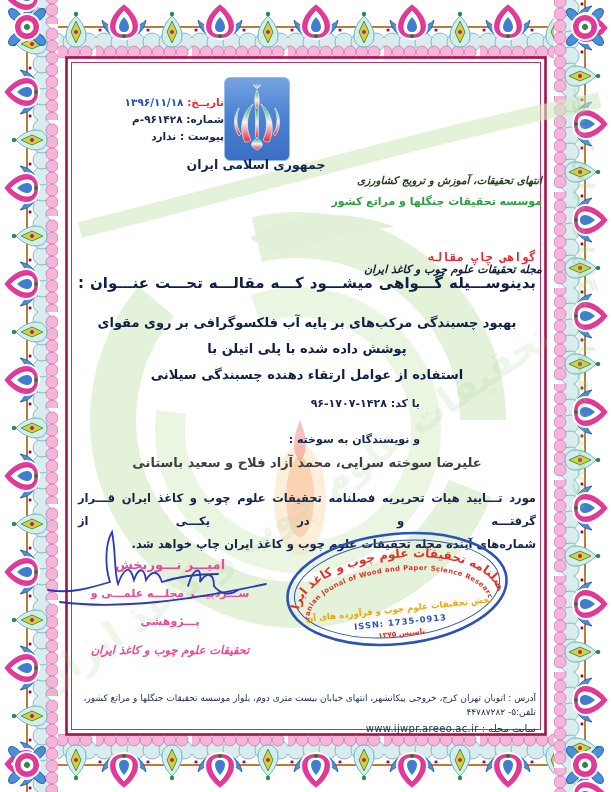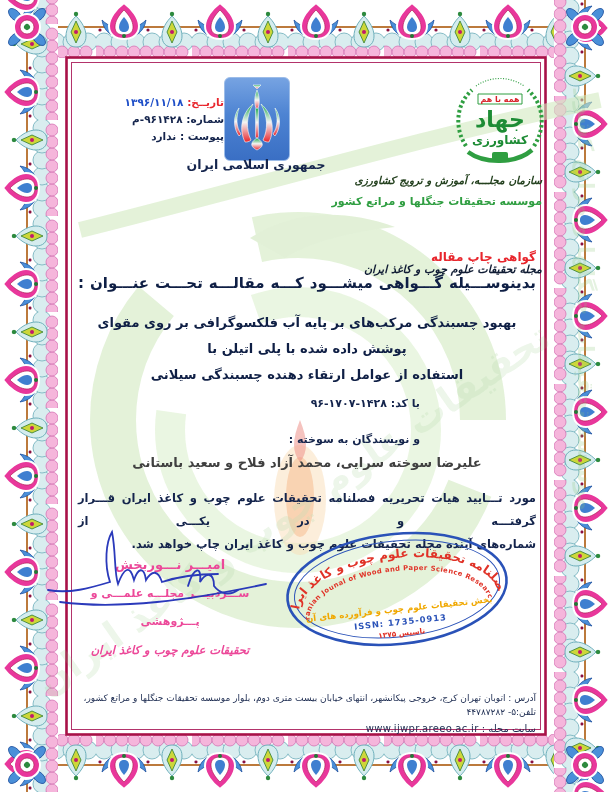--- a/index.html
+++ b/index.html
@@ -21,21 +21,21 @@
   .emblem-box{left:224px;top:77px;width:64px;height:82px;border-radius:6px;
     background:linear-gradient(180deg,#76a3e2 0%,#4d83d2 45%,#3a6fc4 100%);
     border:1px solid #9cbce8;display:flex;align-items:center;justify-content:center;}
   .country{left:168px;top:157px;width:176px;text-align:center;font-size:12.5px;font-weight:bold;color:#15254d;}
   .jihad{left:452px;top:72px;width:96px;height:102px;}
   .org-lines{right:70px;top:170px;width:300px;text-align:right;line-height:21px;}
   .org-l1{font-size:10.5px;font-style:italic;font-weight:bold;color:#24411f;}
   .org-l2{font-size:11px;font-weight:bold;color:#2f9e41;}
   .org-l3{font-size:11px;font-weight:bold;font-style:italic;color:#101c34;margin-top:47px;}
 
-  .cert-title{right:76px;top:250px;font-size:12px;font-weight:bold;color:#e8262d;}
+  .cert-title{right:76px;top:250px;font-size:12px;font-weight:bold;color:#e8262d;font-family:Liberation Mono, monospace;}
   .intro{left:78px;top:274px;width:458px;font-size:15px;font-weight:bold;color:#0f1f45;
     text-align:justify;text-align-last:justify;}
   .article-title{left:78px;top:310px;width:458px;font-size:13px;font-weight:bold;color:#0f1f45;
     text-align:center;line-height:26px;}
   .code-line{right:192px;top:397px;font-size:11px;font-weight:bold;color:#14244c;}
   .authors-label{right:192px;top:433px;font-size:11px;font-weight:bold;color:#14244c;}
   .authors{left:78px;top:455px;width:458px;text-align:center;font-size:13px;font-weight:bold;color:#404040;}
   .approval{left:78px;top:487px;width:458px;font-size:11.5px;font-weight:bold;color:#14244c;line-height:23px;}
   .approval .l1{text-align:justify;text-align-last:justify;}
   .approval .l2{text-align:right;}
@@ -172,36 +172,23 @@
         <path d="M14,58 C 8,46 10,30 22,20 C 15,32 15,46 20,56 C 18,58 16,58 14,58 Z"></path>
         <path d="M38,58 C 44,46 42,30 30,20 C 37,32 37,46 32,56 C 34,58 36,58 38,58 Z"></path>
         <path d="M8,52 C 2,44 2,32 8,24 C 5,33 5,43 10,50 Z"></path>
         <path d="M44,52 C 50,44 50,32 44,24 C 47,33 47,43 42,50 Z"></path>
         <path d="M26,54 C 20,58 18,62 26,66 C 34,62 32,58 26,54 Z"></path>
       </g>
     </svg>
   </div>
   <div class="abs country">جمهوری اسلامی ایران</div>
 
-  <div class="abs jihad">
-    <svg width="96" height="102" viewBox="0 0 96 102" aria-hidden="true">
-      <path d="M14,74 C 2,56 4,32 20,18" fill="none" stroke="#2f9e41" stroke-width="4" stroke-dasharray="2.5 2.5"></path>
-      <path d="M82,74 C 94,56 92,32 76,18" fill="none" stroke="#2f9e41" stroke-width="4" stroke-dasharray="2.5 2.5"></path>
-      <path d="M24,14 C 38,4 58,4 72,14" fill="none" stroke="#2f9e41" stroke-width="1.2" stroke-dasharray="1 1.6"></path>
-      <path d="M16,80 C 32,92 64,92 80,78" fill="none" stroke="#2f9e41" stroke-width="4.5"></path>
-      <rect x="40" y="80" width="16" height="8" rx="2" fill="#2f9e41"></rect>
-      <path d="M26,22 h44 v10 h-44 Z" fill="#ffffff" stroke="#2f9e41" stroke-width="1"></path>
-      <text x="48" y="30" text-anchor="middle" font-size="8" font-weight="bold" fill="#d8232a">همه با هم</text>
-      <text x="48" y="55" text-anchor="middle" font-size="22" font-weight="bold" fill="#1d8c35">جهاد</text>
-      <text x="48" y="72" text-anchor="middle" font-size="12" font-weight="bold" fill="#1d8c35">کشاورزی</text>
-    </svg>
-  </div>
 
   <div class="abs org-lines">
-    <div class="org-l1">سازمان مجلـــه، آموزش و ترویج کشاورزی</div>
+    <div class="org-l1">انتهای تحقیقات، آموزش و ترویج کشاورزی</div>
     <div class="org-l2">موسسه تحقیقات جنگلها و مراتع کشور</div>
     <div class="org-l3">مجله تحقیقات علوم چوب و کاغذ ایران</div>
   </div>
 
   <div class="abs cert-title">گواهی چاپ مقاله</div>
   <div class="abs intro">بدینوســـیله گـــواهی میشـــود کـــه مقالـــه تحـــت عنـــوان :</div>
 
   <div class="abs article-title">
     <div>بهبود چسبندگی مرکب‌های بر پایه آب فلکسوگرافی بر روی مقوای پوشش داده شده با پلی اتیلن با</div>
     <div>استفاده از عوامل ارتقاء دهنده چسبندگی سیلانی</div>

